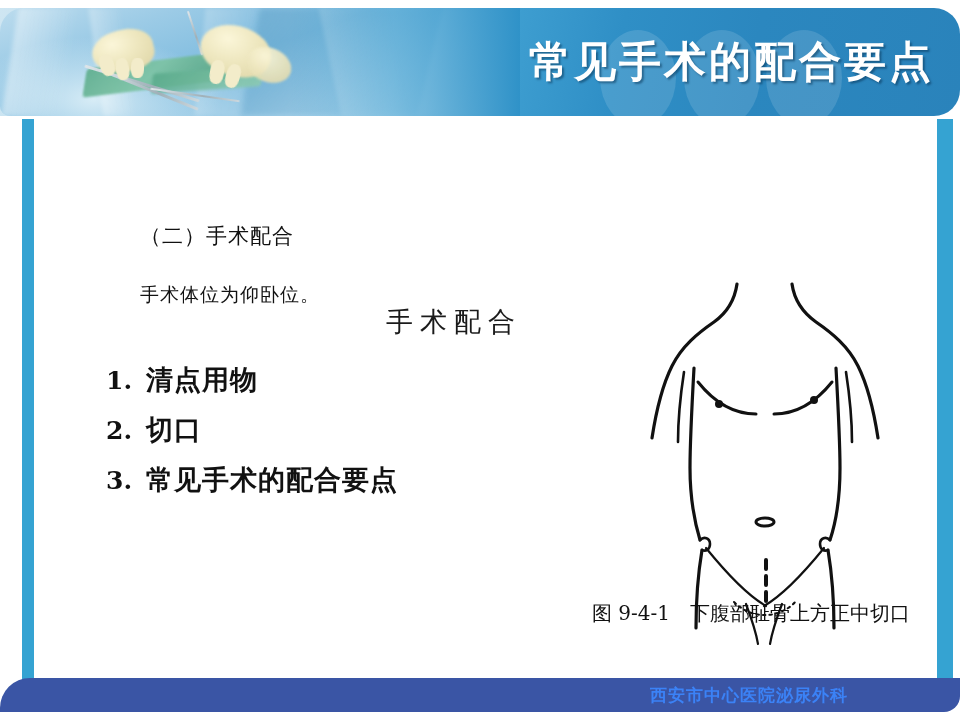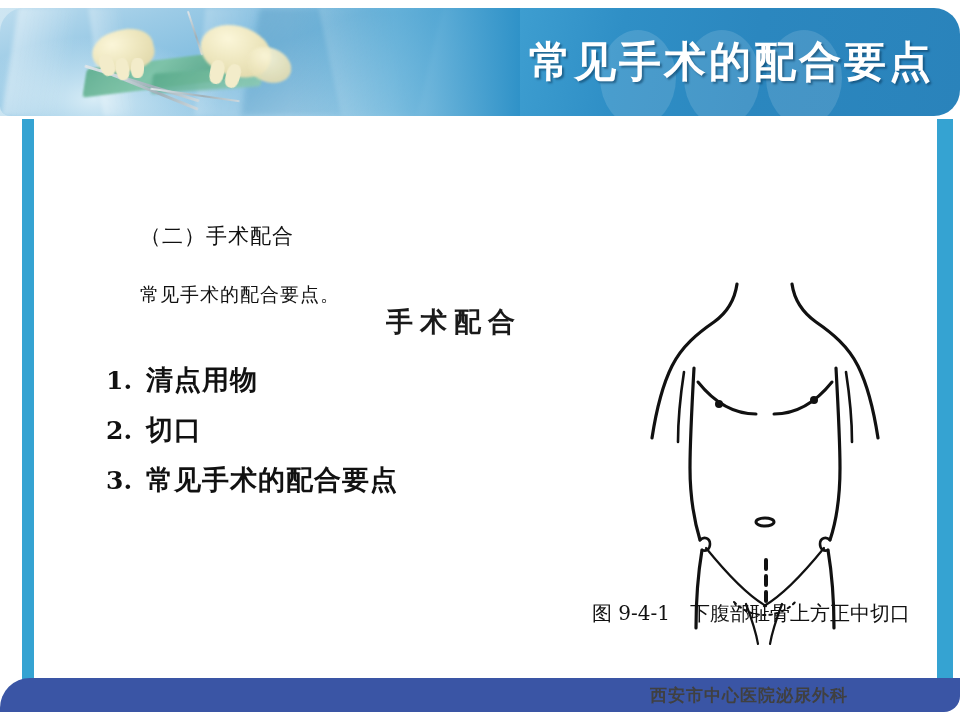--- a/index.html
+++ b/index.html
@@ -203,21 +203,20 @@
 
   
   .scan-heading {
     position: absolute;
     left: 350px;
     top: 182px;
     font-family: "DejaVu Serif", "Liberation Serif", serif;
     font-size: 27px;
     color: #1a1a1a;
     letter-spacing: 7px;
-    font-weight: bold;
   }
   .scan-list {
     position: absolute;
     left: 70px;
     top: 240px;
     margin: 0;
     padding: 0;
     list-style: none;
   }
   .scan-list li {
@@ -271,21 +270,21 @@
     border-top-left-radius: 30px;
     border-bottom-right-radius: 16px;
   }
   .footer-text {
     position: absolute;
     right: 112px;
     top: 684px;
     font-family: "DejaVu Sans", "Liberation Sans", sans-serif;
     font-size: 17px;
     font-weight: 700;
-    color: #404040;
+    color: #3b82f6;
     letter-spacing: 1px;
   }
 </style>
 </head>
 <body>
 
 <div id="slide">
 
   <div class="header-band">
 
@@ -322,21 +321,21 @@
   </div>
 
   <div class="side-strip strip-left"></div>
   <div class="side-strip strip-right"></div>
 
   <div class="content-panel">
 
 
     <div class="section-label">（二）手术配合</div>
 
-    <div class="body-line">常见手术的配合要点。</div>
+    <div class="body-line">手术体位为仰卧位。</div>
 
     <div class="scan-heading">手术配合</div>
 
     <ul class="scan-list">
       <li>
         <span class="scan-num">1.</span>
         <span class="scan-txt">清点用物</span>
       </li>
       <li>
         <span class="scan-num">2.</span>

